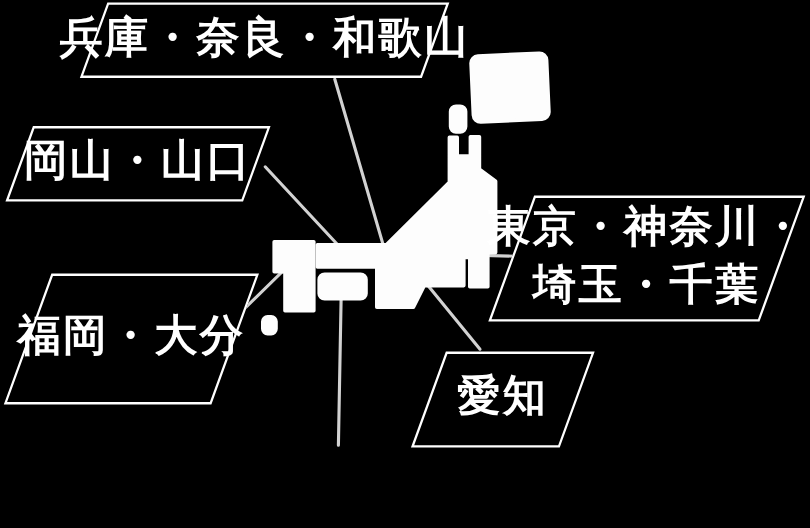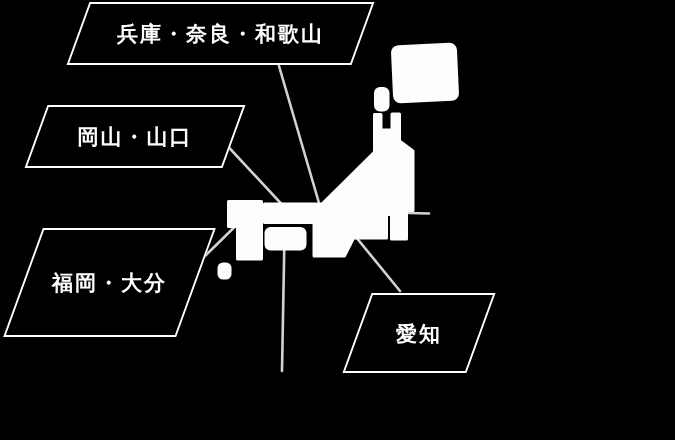--- a/index.html
+++ b/index.html
@@ -16,32 +16,32 @@
     background:var(--background);
     font-family:"Liberation Sans","DejaVu Sans",sans-serif;
   }
   .map-svg{position:absolute;left:0;top:0;width:675px;height:440px;z-index:1;}
   .map-shape{fill:var(--map-fill);stroke:var(--map-fill);stroke-width:3;stroke-linejoin:round;}
   .connector{stroke:var(--connector);stroke-width:2.6;stroke-linecap:round;fill:none;}
   .label{
     position:absolute;z-index:2;
     display:flex;flex-direction:column;justify-content:center;align-items:center;
     row-gap:12px;
-    color:var(--label-text);font-weight:bold;font-size:21px;letter-spacing:2px;
-    text-align:center;white-space:nowrap;
+    color:var(--label-text);font-weight:bold;font-size:36px;letter-spacing:2px;
+    text-align:center;white-space:nowrap;font-family:Liberation Mono, monospace;
   }
   .label::before{
     content:"";position:absolute;inset:0;z-index:-1;
     background:var(--label-bg);
     border:2.5px solid var(--label-border);
     transform:skewX(-20deg);
     box-sizing:border-box;
   }
   .l-hyogo  {left:78px;  top:2px;   width:285px; height:63px;}
-  .l-okayama{left:36px;  top:105px; width:198px; height:63px;}
+  .l-okayama{left:16px;  top:105px; width:198px; height:63px;}
   .l-fukuoka{left:23px;  top:228px; width:173px; height:109px;gap:32px;}
   .l-tokyo  {left:426px; top:163px; width:226px; height:105px;}
   .l-aichi  {left:357px; top:293px; width:124px; height:80px;}
   .l-ehime  {left:180px; top:372px; width:198px; height:65px;}
   .label .line{line-height:1;}
 </style>
 </head>
 <body>
 
 <div class="scene">
@@ -72,19 +72,23 @@
   </div>
 
   <div class="label l-okayama">
     <div class="line">岡山・山口</div>
   </div>
 
   <div class="label l-fukuoka">
     <div class="line">福岡・大分</div>
   </div>
 
+  <div class="label l-tokyo">
+    <div class="line">東京・神奈川・</div>
+    <div class="line">埼玉・千葉</div>
+  </div>
 
   <div class="label l-aichi">
     <div class="line">愛知</div>
   </div>
 
 
 </div>
 
 </body></html>

